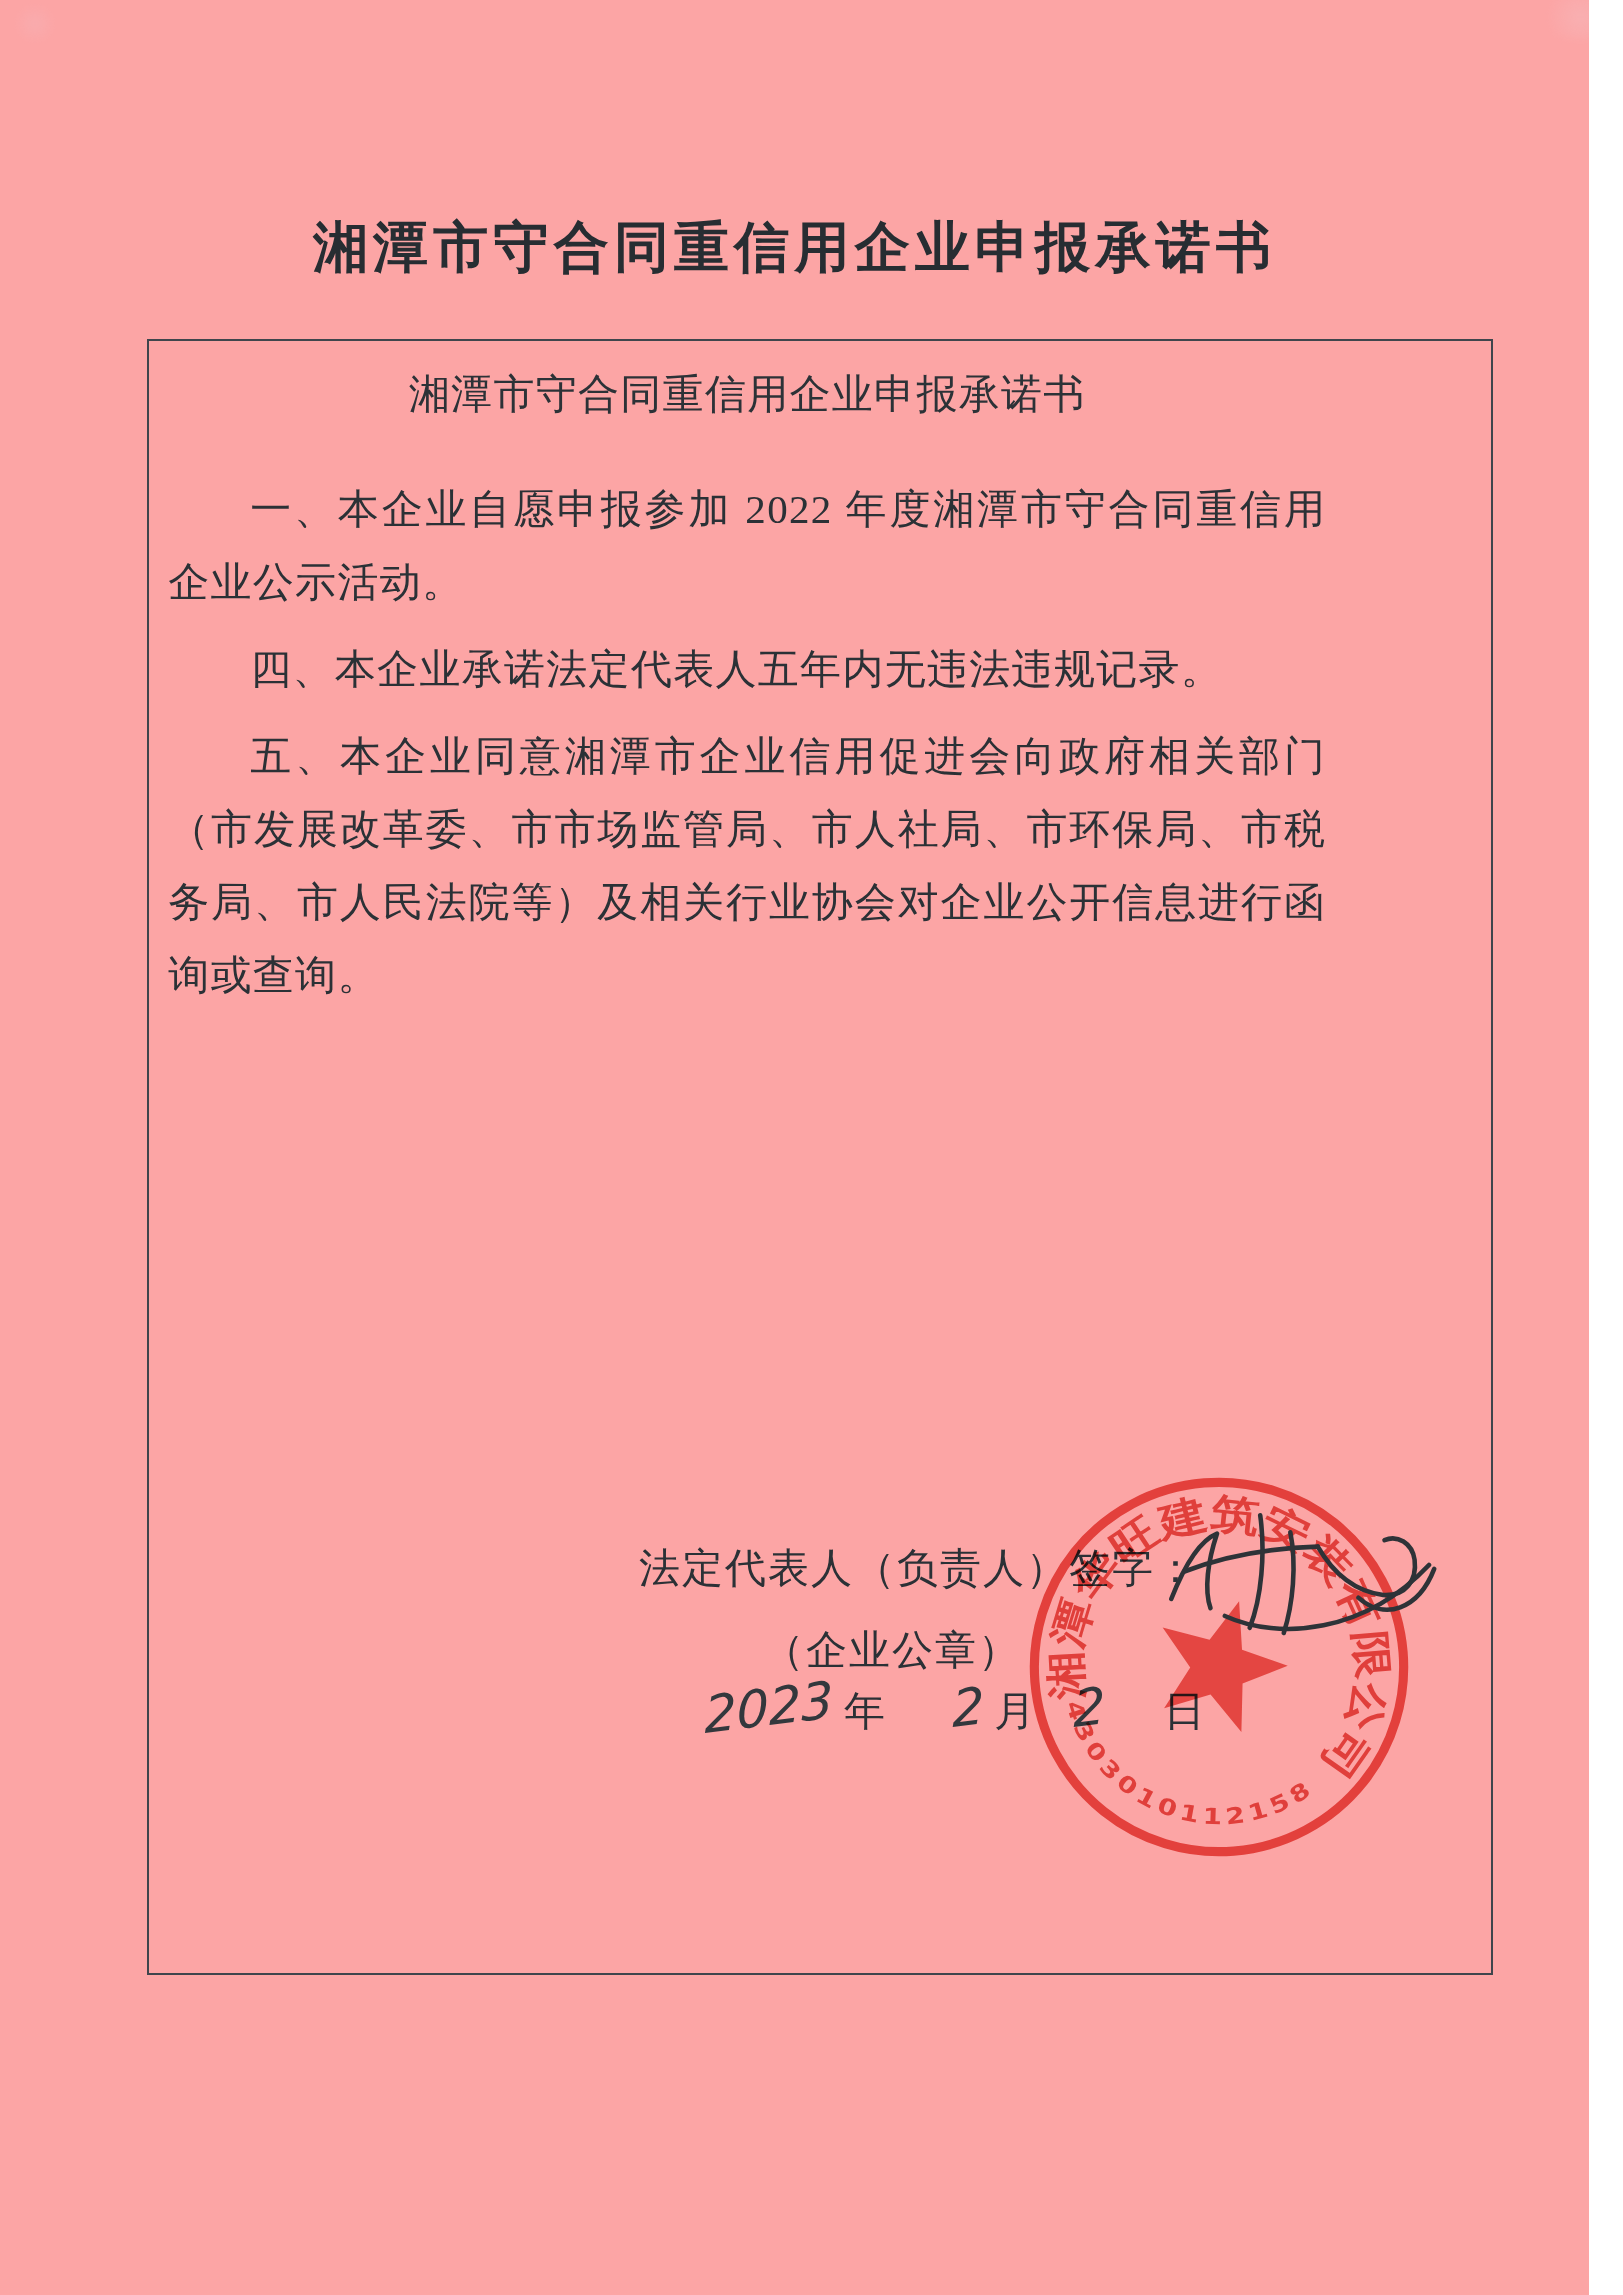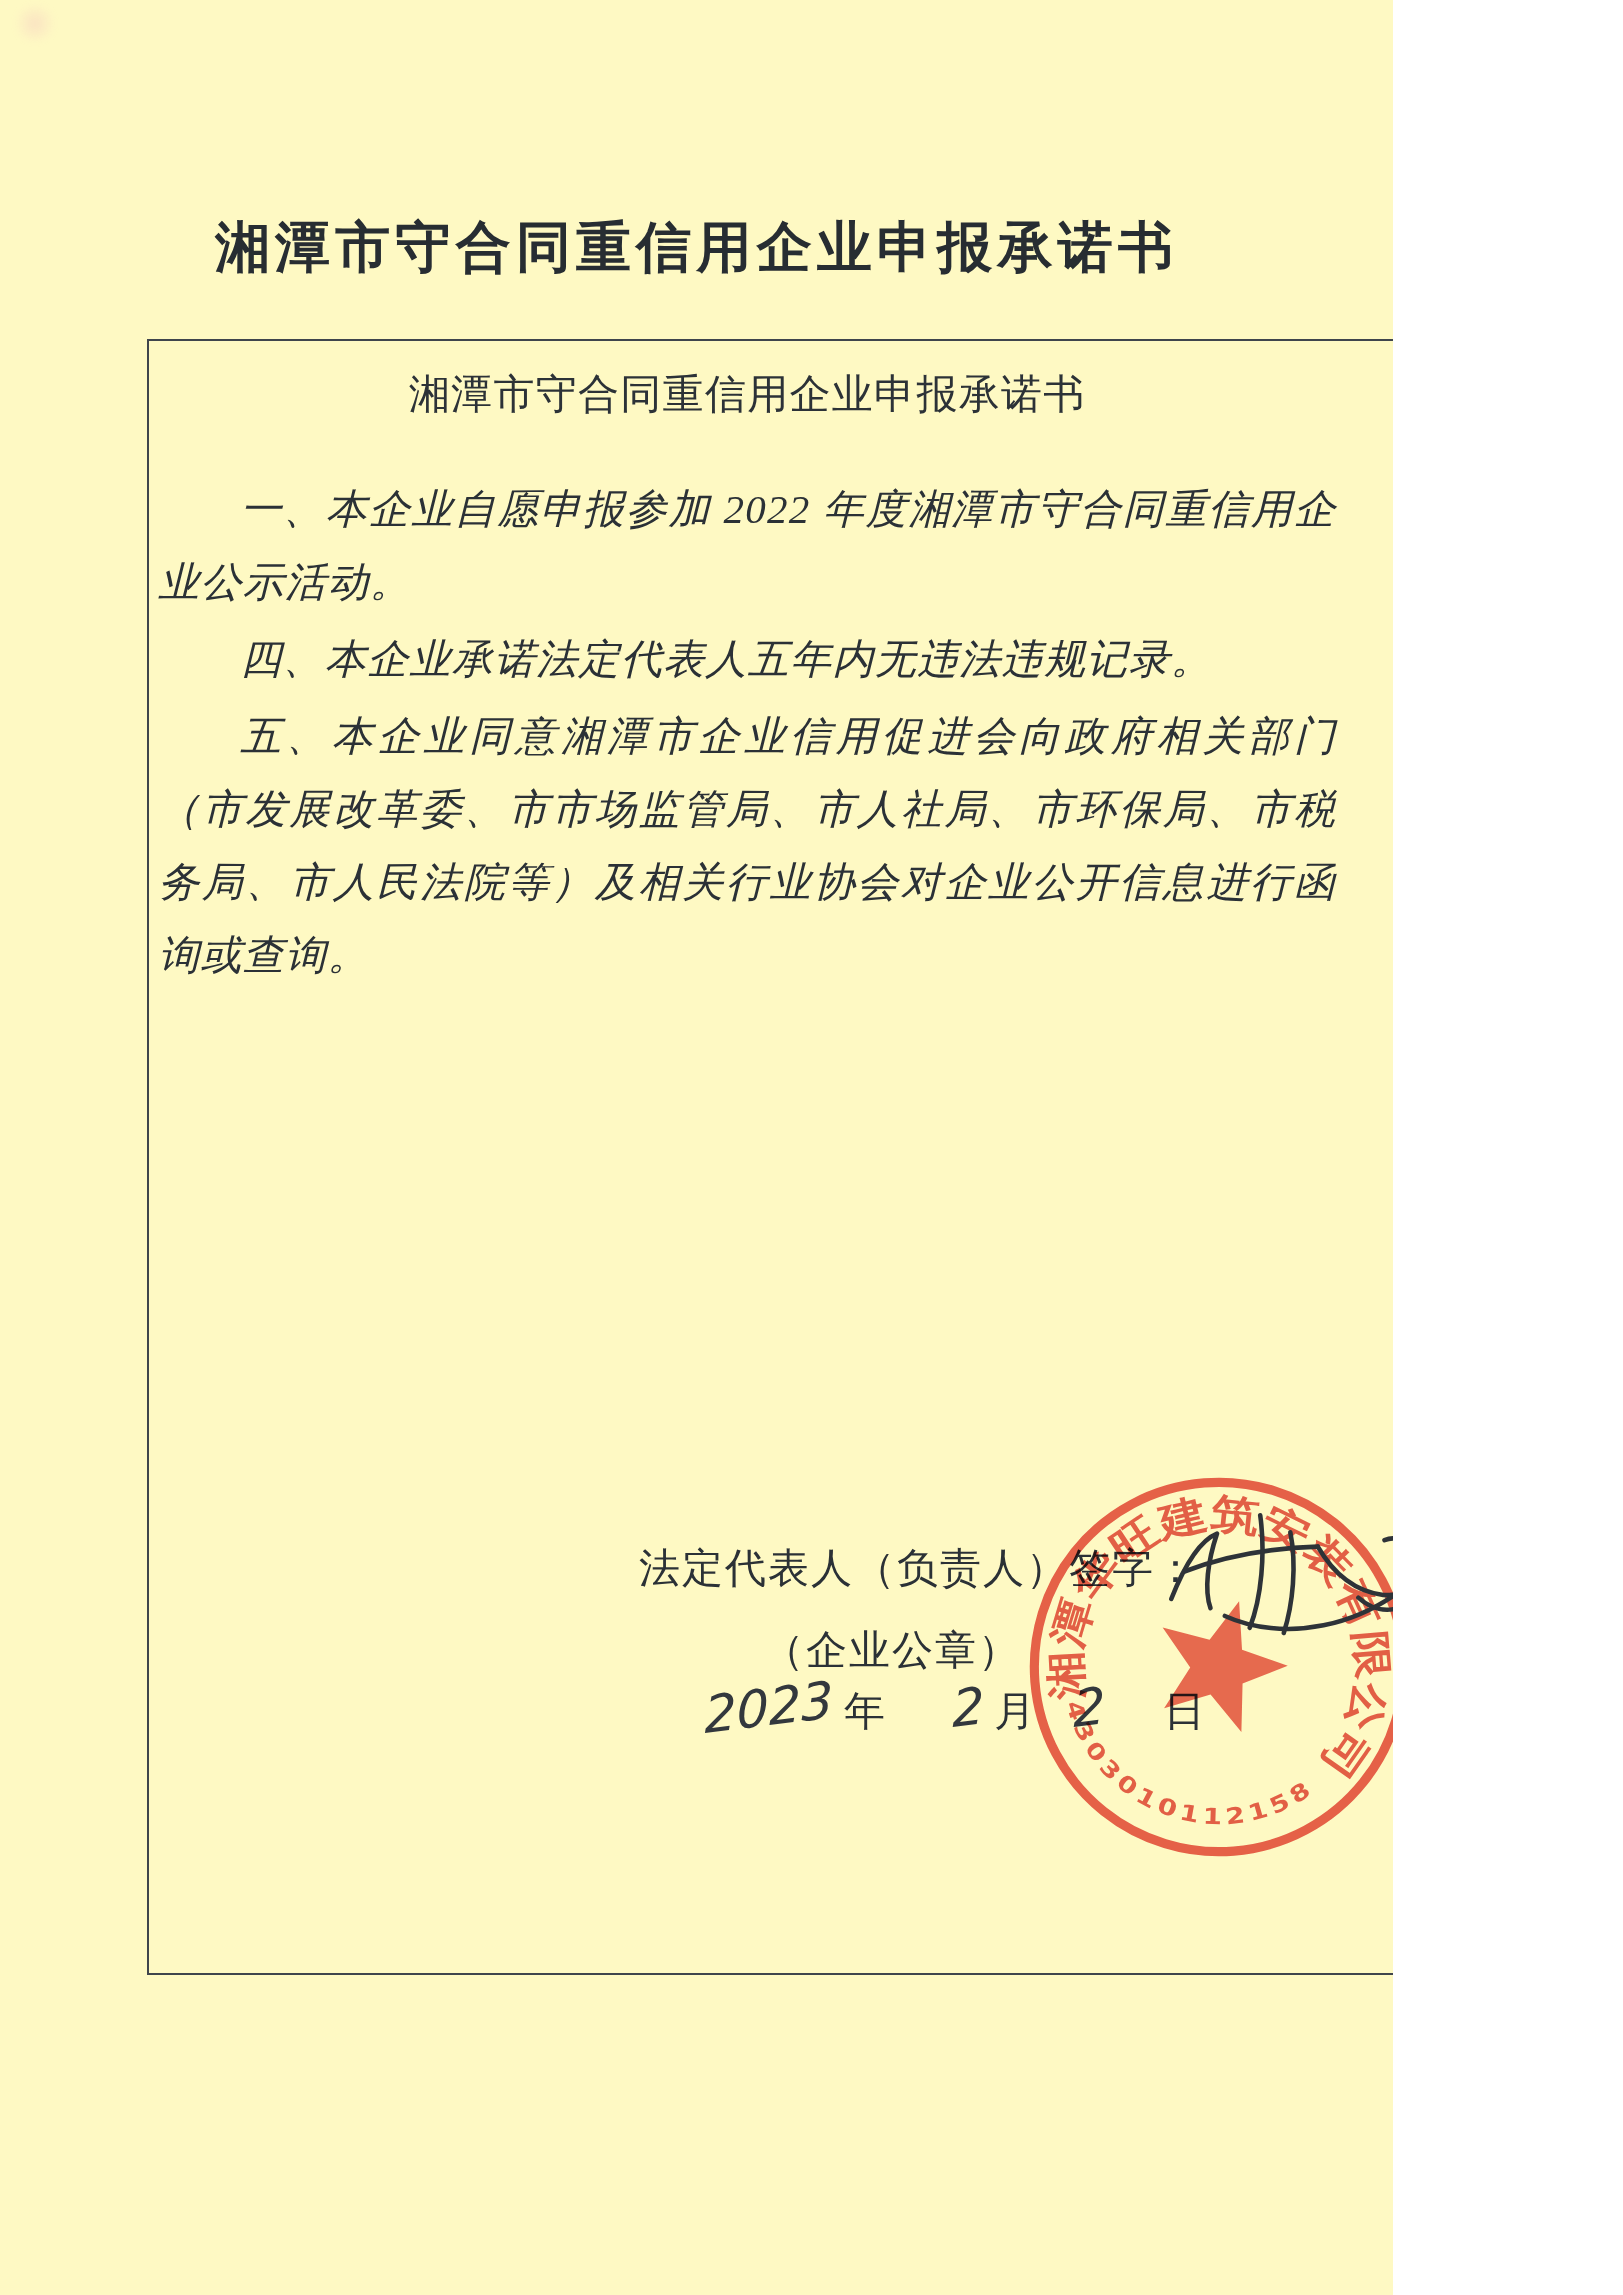--- a/index.html
+++ b/index.html
@@ -1,20 +1,20 @@
 <!DOCTYPE html>
 <html style="font-size:10.5px"><head>
 <meta charset="utf-8">
 <style>
   html, body { margin: 0; padding: 0; background: #ffffff; }
   .page {
     position: relative;
-    width: 1393px;
+    width: 1589px;
     height: 2295px;
-    background: #fef9c3;
+    background: #fca5a5;
     overflow: hidden;
     font-family: "Liberation Serif", serif;
     color: #2c3237;
   }
   .scan-smudge {
     position: absolute;
     border-radius: 50%;
     filter: blur(3.9px);
     opacity: 0.35;
     pointer-events: none;
@@ -65,21 +65,21 @@
   .body-text {
     margin-top: 51px;
     font-size: 41px;
     line-height: 73px;
     text-align: justify;
     text-align-last: left;
     word-break: break-all;
     letter-spacing: 1.3px;
     color: #2b3136;
   }
-  .body-text p { margin: 4px; text-indent: 2em; font-style: italic; }
+  .body-text p { margin: 14px; text-indent: 2em; }
 
   .sig-label {
     position: absolute;
     left: 490px;
     top: 1200px;
     font-size: 41px;
     letter-spacing: 2px;
     white-space: nowrap;
     color: #2b3136;
   }

